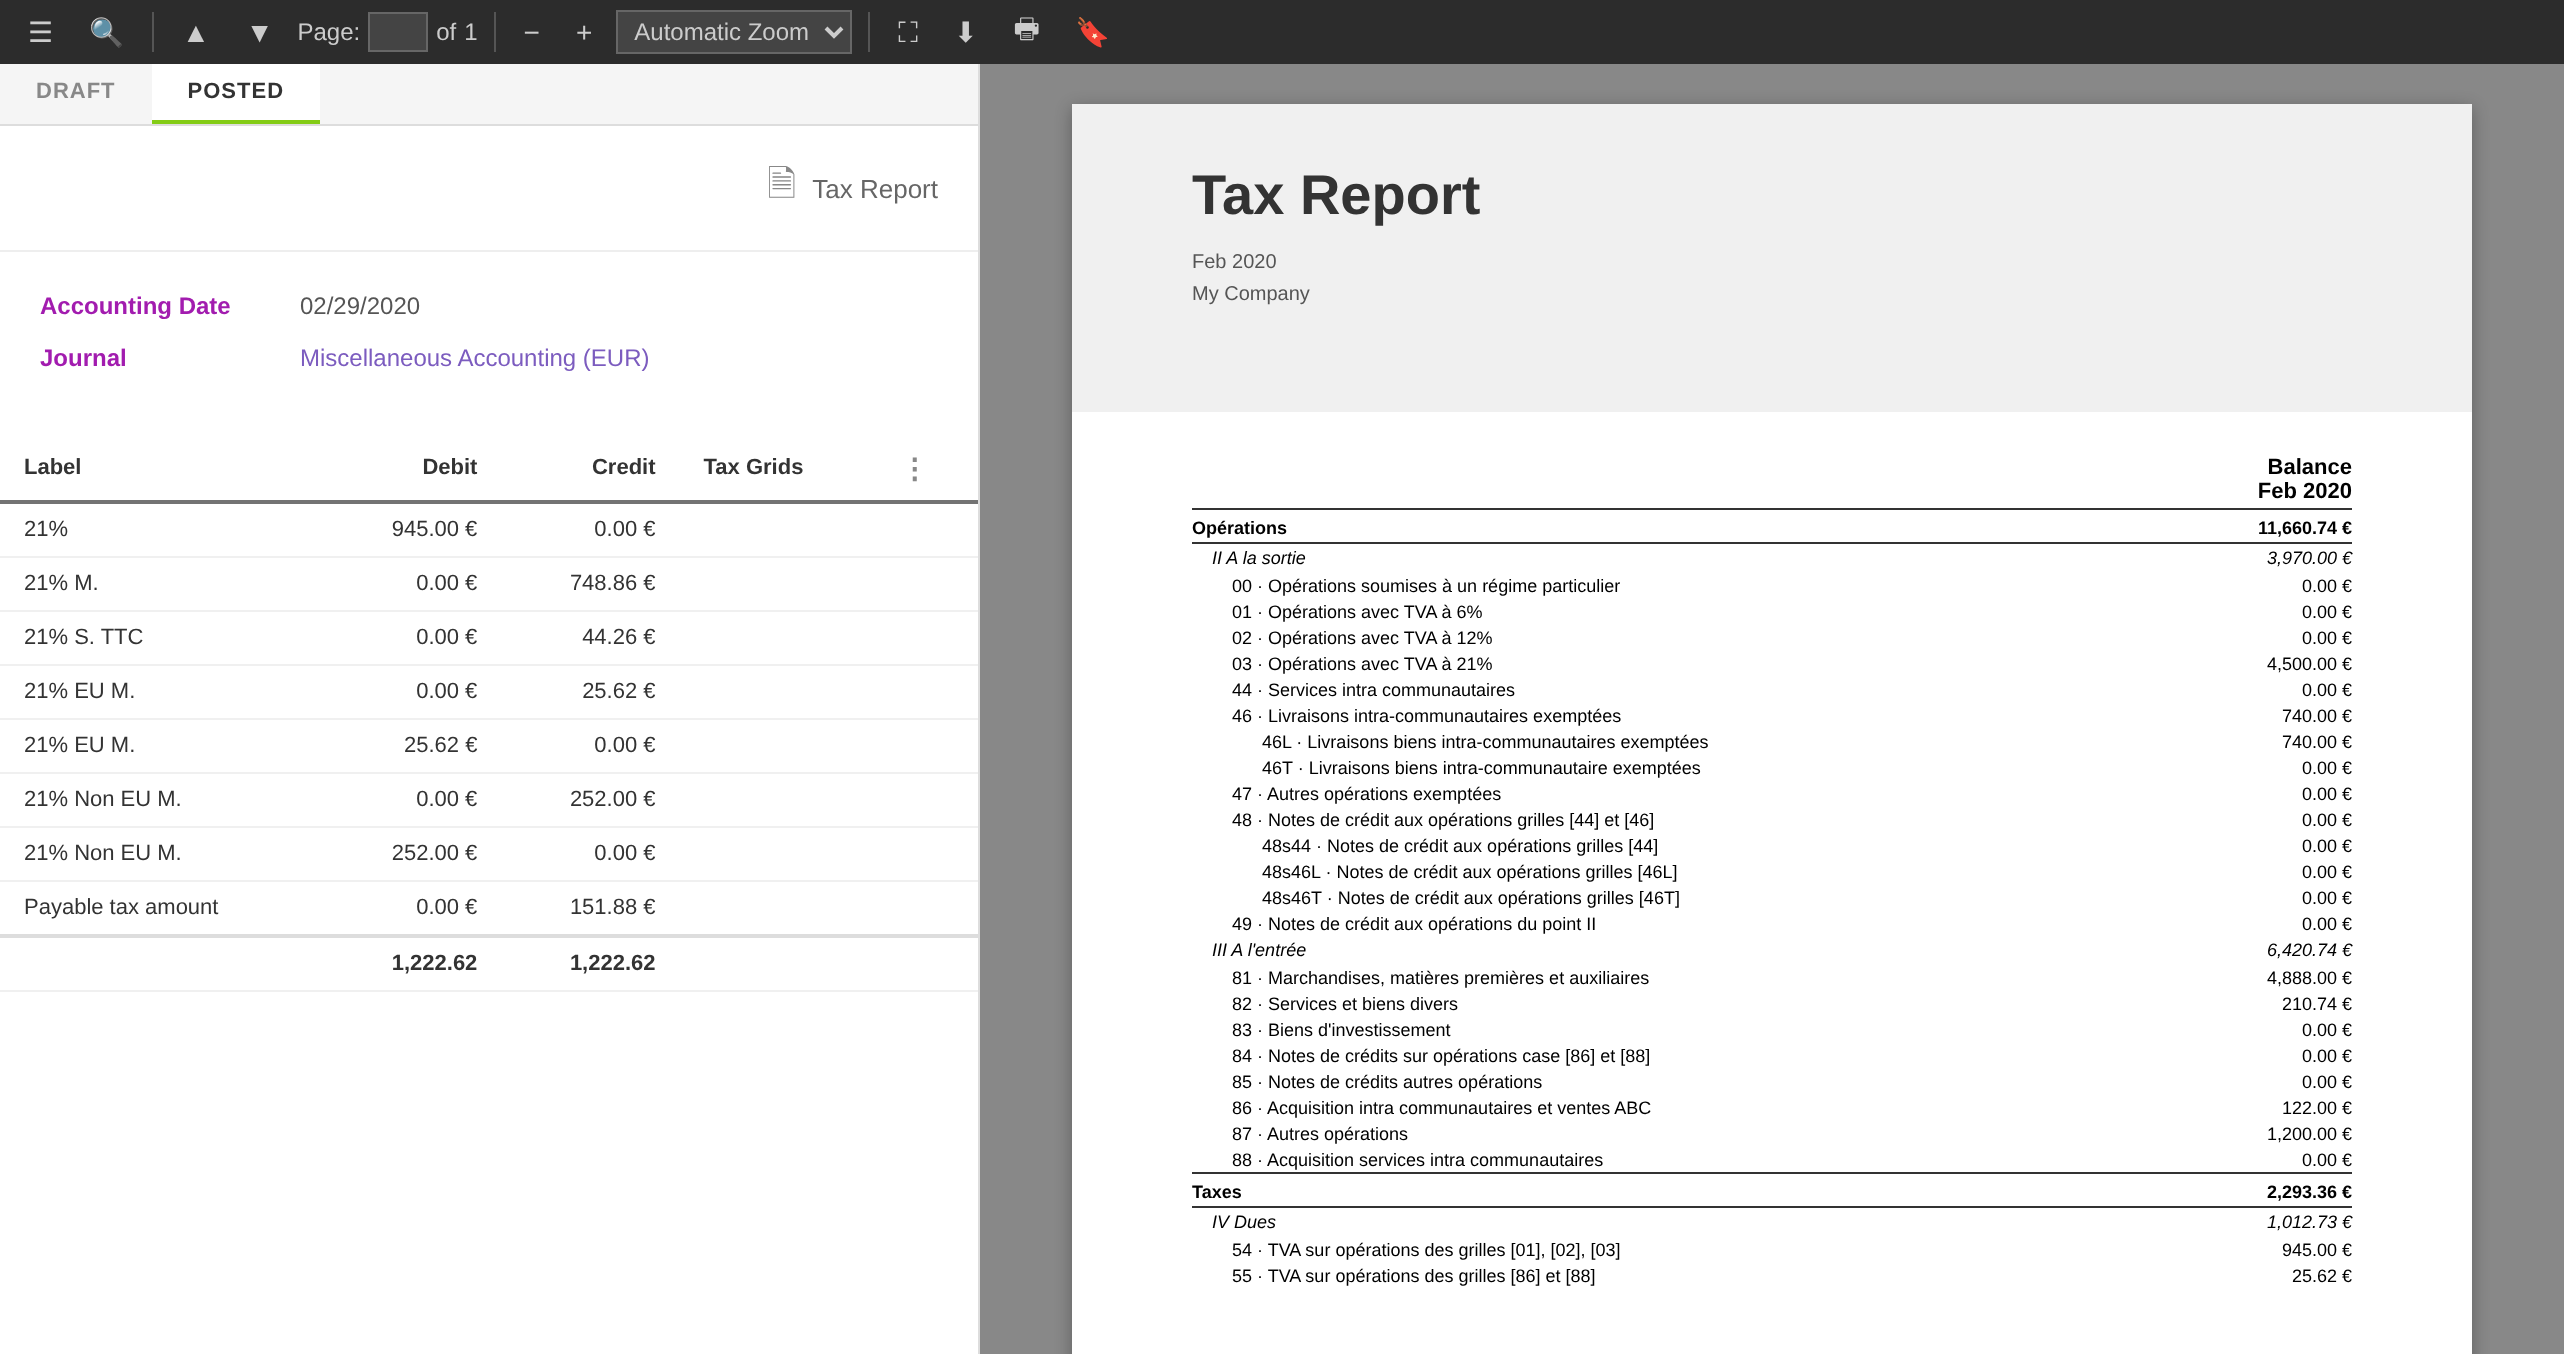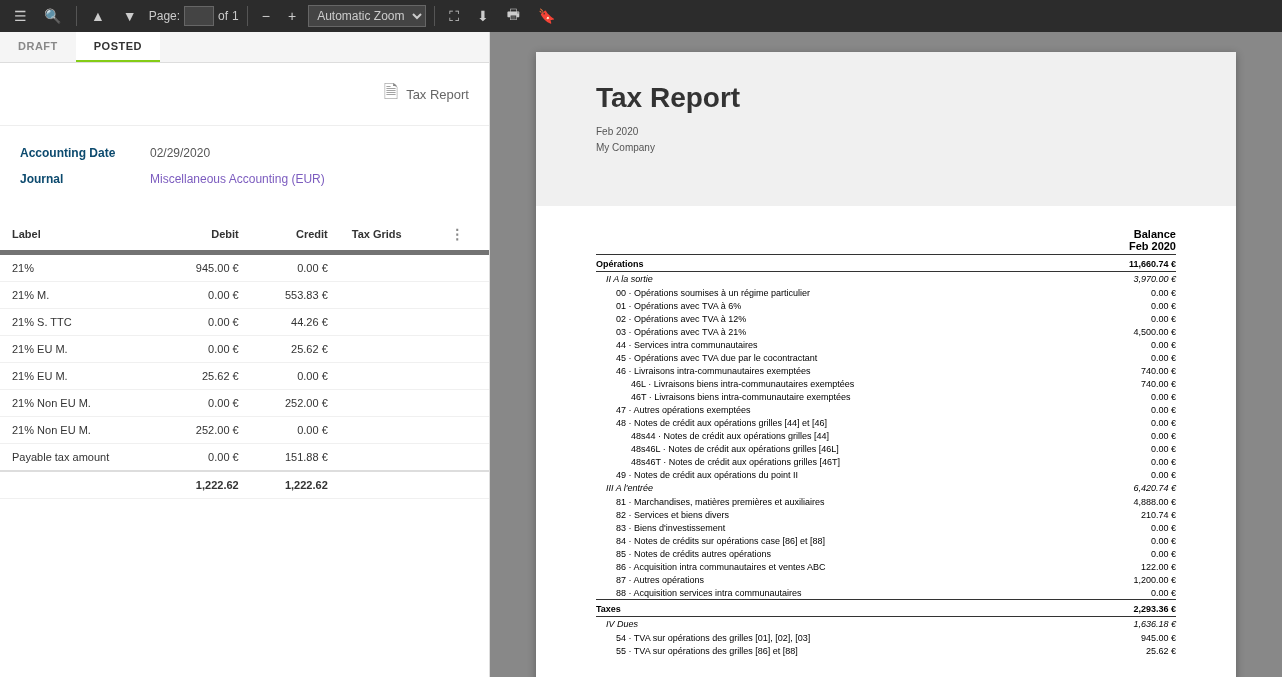--- a/index.html
+++ b/index.html
@@ -118,21 +118,21 @@
       padding: 20px;
       flex-shrink: 0;
     }
     .info-row {
       display: flex;
       margin-bottom: 12px;
       align-items: flex-start;
     }
     .info-label {
       font-weight: bold;
-      color: #0c4a6e;
+      color: #a21caf;
       width: 130px;
       flex-shrink: 0;
       font-size: 12px;
     }
     .info-value {
       color: #555;
       font-size: 12px;
     }
     .info-value.link {
       color: #7c5cbf;
@@ -144,21 +144,21 @@
     .table-container {
       flex: 1;
       overflow-y: auto;
       padding: 0 0 10px 0;
     }
     .data-table {
       width: 100%;
       border-collapse: collapse;
     }
     .data-table thead tr {
-      border-bottom: 5px solid #737373;
+      border-bottom: 2px solid #737373;
     }
     .data-table thead th {
       padding: 8px 12px;
       text-align: left;
       font-weight: bold;
       color: #333;
       font-size: 11px;
       background: #fff;
     }
     .data-table thead th.right { text-align: right; }
@@ -366,21 +366,21 @@
         <tr>
       <td class="label-cell">21%</td>
       <td class="right">945.00 €</td>
       <td class="right">0.00 €</td>
       <td></td>
       <td></td>
     </tr>
             <tr>
       <td class="label-cell">21% M.</td>
       <td class="right">0.00 €</td>
-      <td class="right">553.83 €</td>
+      <td class="right">748.86 €</td>
       <td></td>
       <td></td>
     </tr>
             <tr>
       <td class="label-cell">21% S. TTC</td>
       <td class="right">0.00 €</td>
       <td class="right">44.26 €</td>
       <td></td>
       <td></td>
     </tr>
@@ -480,24 +480,20 @@
             </tr>
             <tr class="pdf-data-row">
               <td>03 · Opérations avec TVA à 21%</td>
               <td>4,500.00 €</td>
             </tr>
             <tr class="pdf-data-row">
               <td>44 · Services intra communautaires</td>
               <td>0.00 €</td>
             </tr>
             <tr class="pdf-data-row">
-              <td>45 · Opérations avec TVA due par le cocontractant</td>
-              <td>0.00 €</td>
-            </tr>
-            <tr class="pdf-data-row">
               <td>46 · Livraisons intra-communautaires exemptées</td>
               <td>740.00 €</td>
             </tr>
             <tr class="pdf-data-row-2">
               <td>46L · Livraisons biens intra-communautaires exemptées</td>
               <td>740.00 €</td>
             </tr>
             <tr class="pdf-data-row-2">
               <td>46T · Livraisons biens intra-communautaire exemptées</td>
               <td>0.00 €</td>
@@ -564,21 +560,21 @@
               <td>0.00 €</td>
             </tr>
 
             <tr class="pdf-taxes-section">
               <td><span>Taxes</span></td>
               <td><span>2,293.36 €</span></td>
             </tr>
 
             <tr class="pdf-subsection-row">
               <td>IV Dues</td>
-              <td style="text-align:right;">1,636.18 €</td>
+              <td style="text-align:right;">1,012.73 €</td>
             </tr>
             <tr class="pdf-data-row">
               <td>54 · TVA sur opérations des grilles [01], [02], [03]</td>
               <td>945.00 €</td>
             </tr>
             <tr class="pdf-data-row">
               <td>55 · TVA sur opérations des grilles [86] et [88]</td>
               <td>25.62 €</td>
             </tr>
           </tbody>

